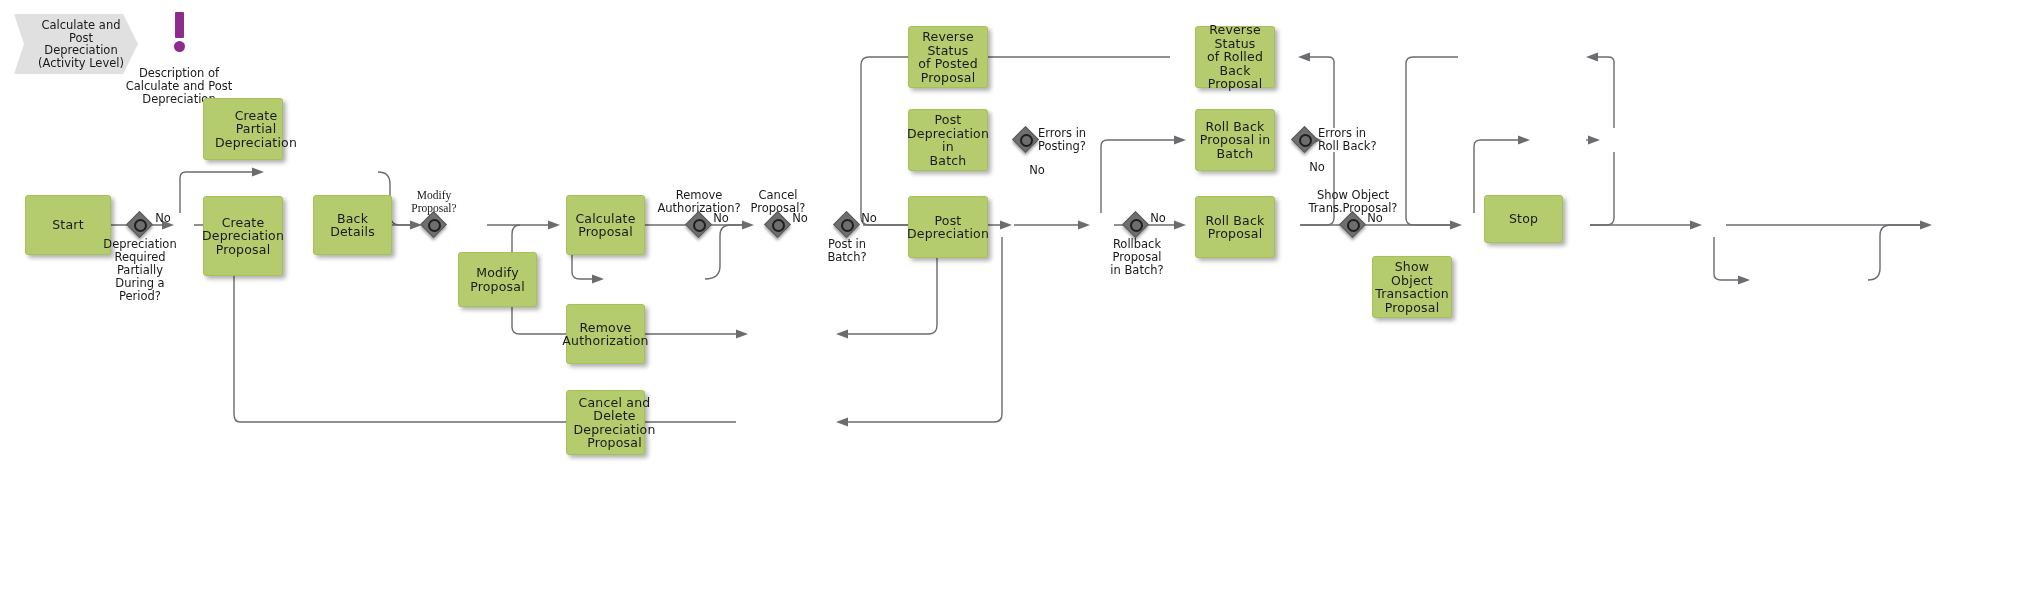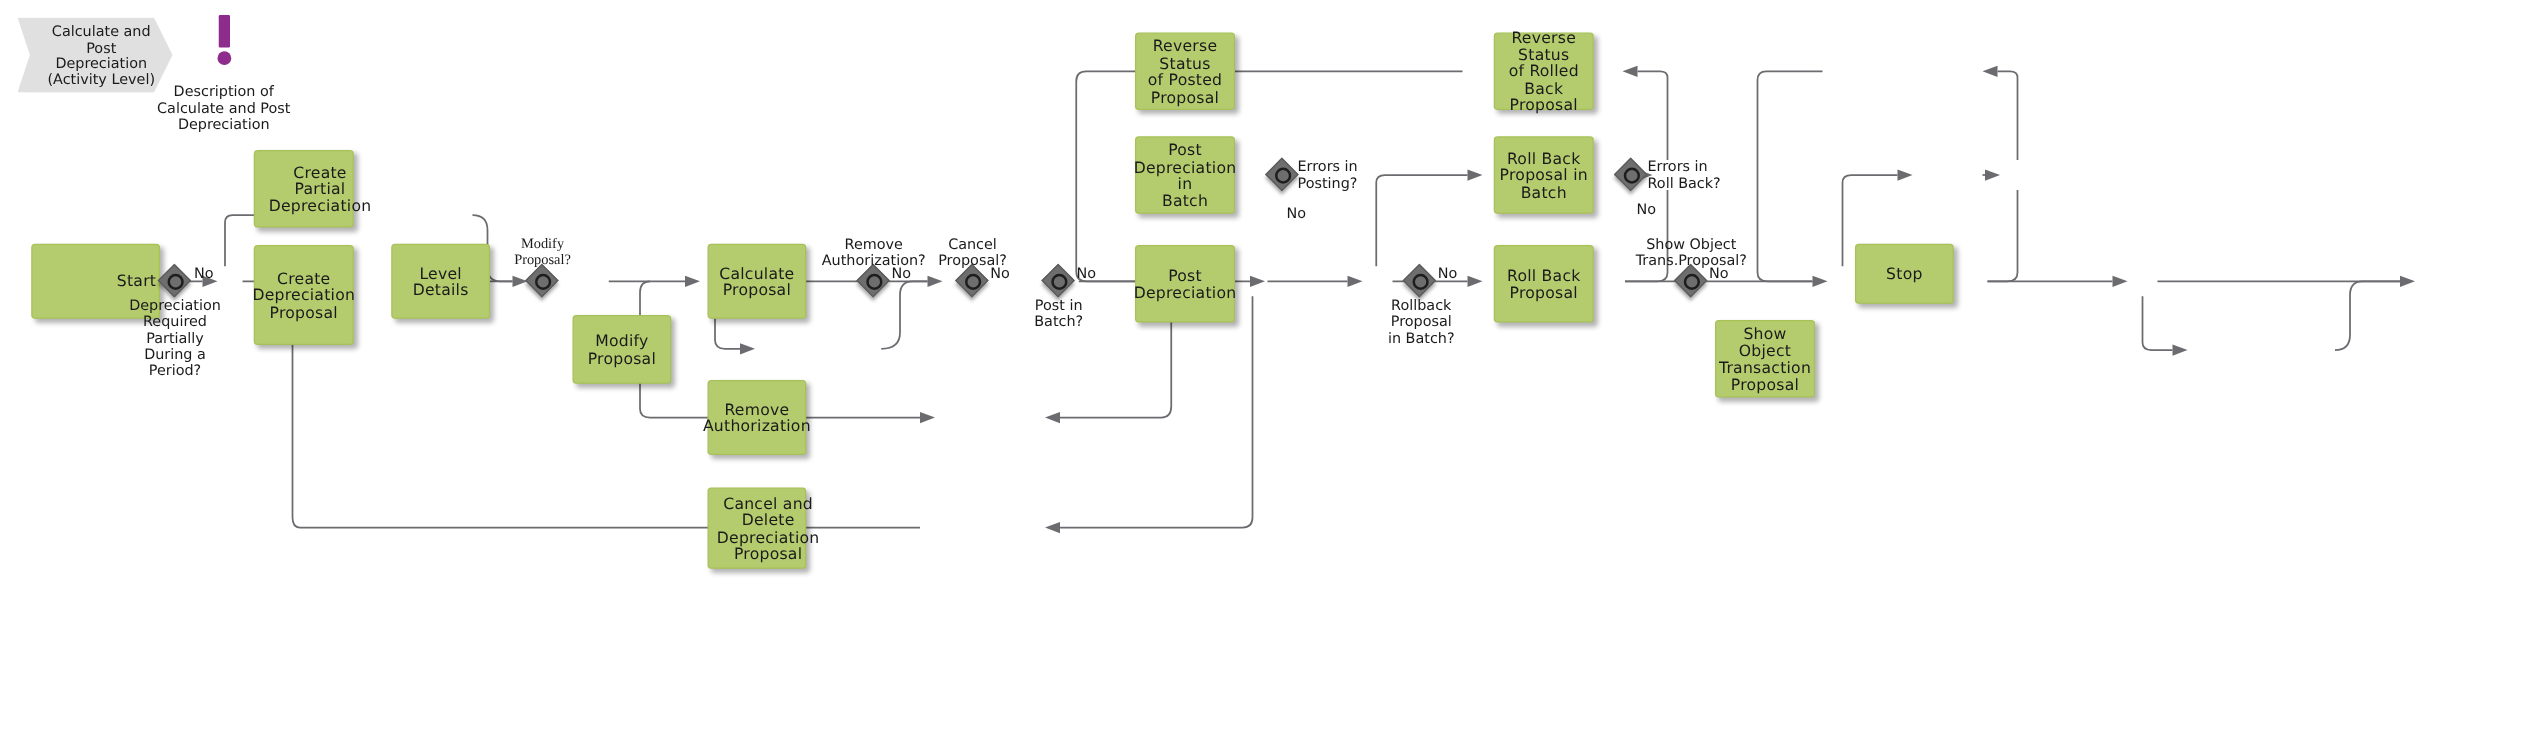--- a/index.html
+++ b/index.html
@@ -236,37 +236,37 @@
   </div>
 
   <div class="note" style="left:120px; top:12px; width:118px;">
     <div class="bang-bar"></div>
     <div class="bang-dot"></div>
     <div class="note-text">Description of
 Calculate and Post
 Depreciation</div>
   </div>
 
-  <div class="task" style="left:25px; top:195px; width:103px; height:60px;justify-content:flex-end;">
+  <div class="task" style="left:25px; top:195px; width:86px; height:60px;">
     <span>Start</span>
   </div>
 
-  <div class="task" style="left:203px; top:120px; width:80px; height:62px;padding-left:28px;">
+  <div class="task" style="left:203px; top:98px; width:80px; height:62px;padding-left:28px;">
     <span>Create Partial
 Depreciation</span>
   </div>
 
   <div class="task" style="left:203px; top:196px; width:80px; height:80px;">
     <span>Create
 Depreciation
 Proposal</span>
   </div>
 
   <div class="task" style="left:313px; top:195px; width:79px; height:60px;">
-    <span>Level Details</span>
+    <span>Back Details</span>
   </div>
 
   <div class="task" style="left:458px; top:252px; width:79px; height:55px;">
     <span>Modify Proposal</span>
   </div>
 
   <div class="task" style="left:566px; top:195px; width:79px; height:60px;">
     <span>Calculate
 Proposal</span>
   </div>

